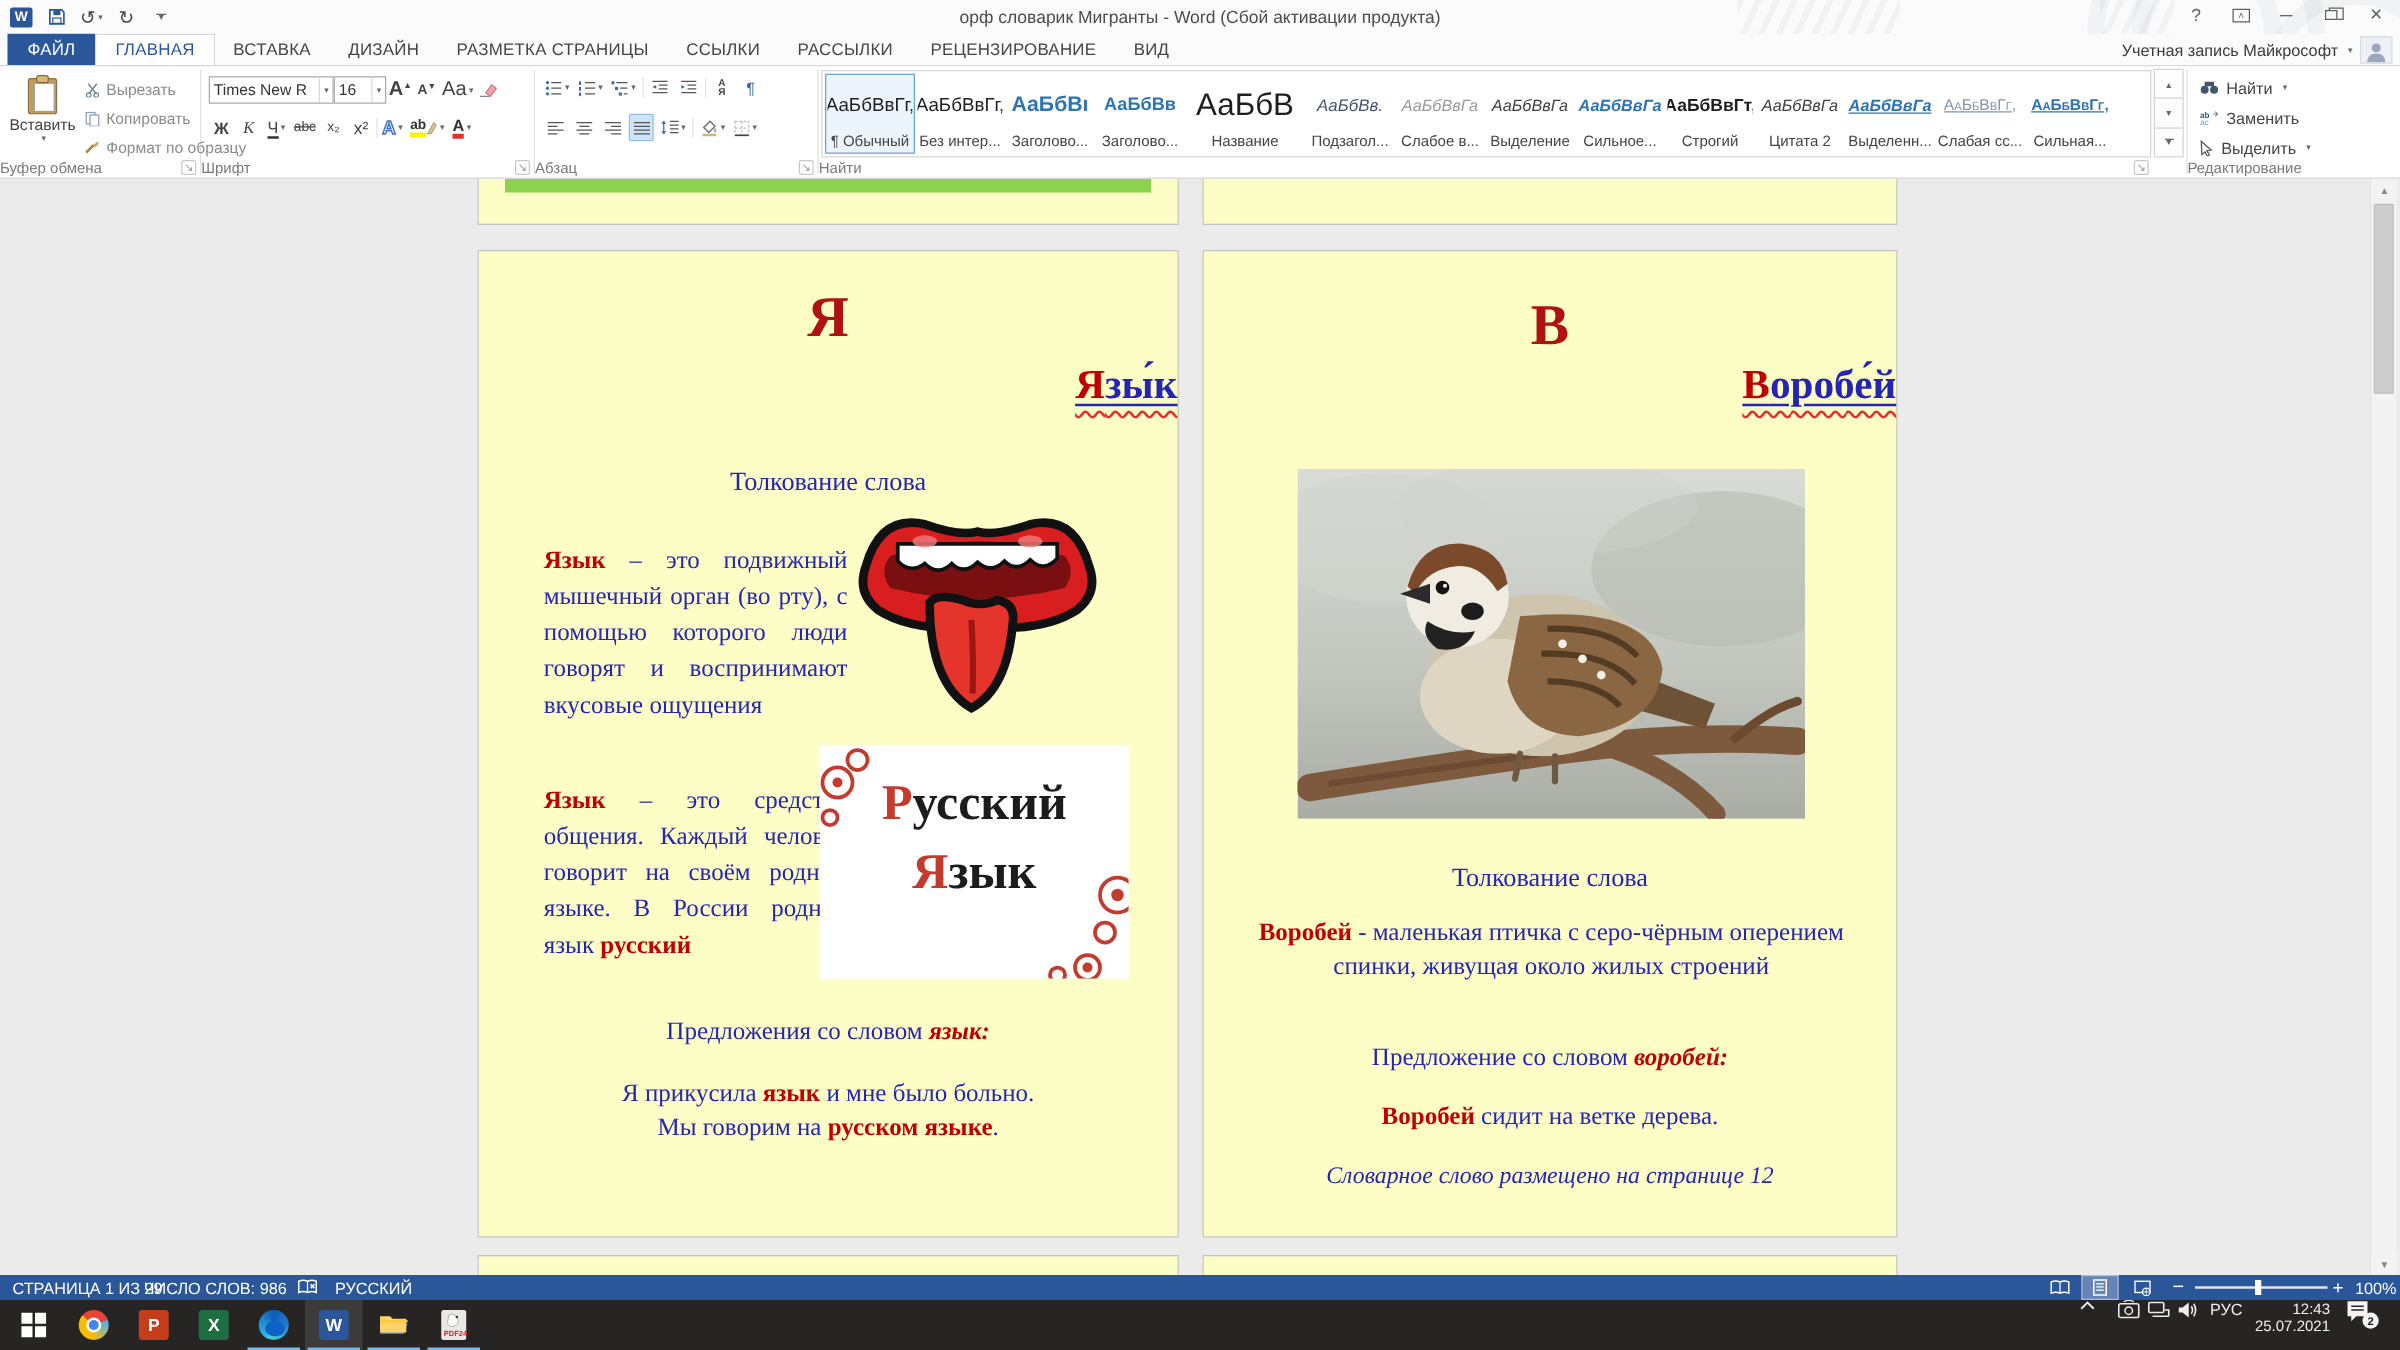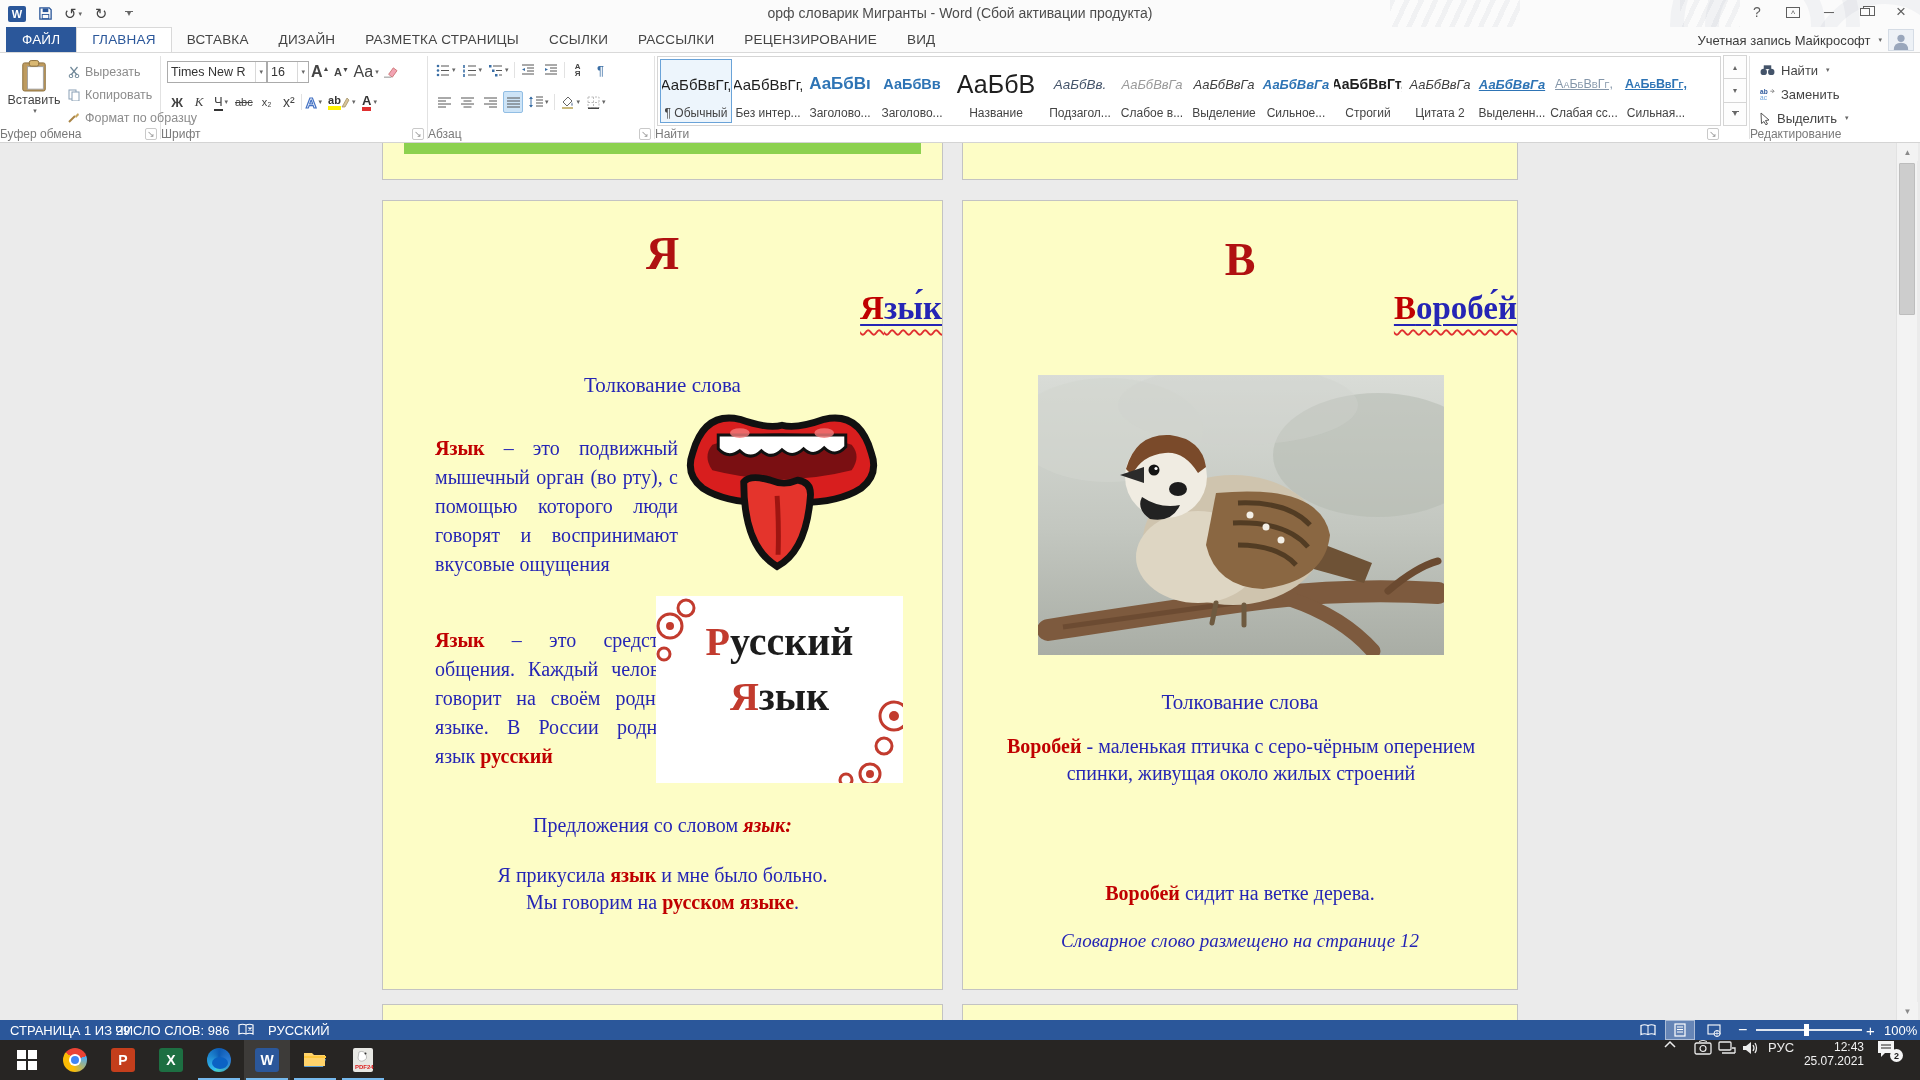--- a/index.html
+++ b/index.html
@@ -588,20 +588,21 @@
         <circle cx="118" cy="93.5" r="1.6" fill="#fff"></circle>
         <path d="M82 100 L106 92 L106 108Z" fill="#2b2b2b"></path>
         <path d="M104 122 Q122 134 142 130 Q134 148 112 144 Q98 134 104 122Z" fill="#222"></path>
         <path d="M178 228 L174 248 M206 230 L206 250" stroke="#6e5a40" stroke-width="5" stroke-linecap="round"></path>
       </svg>
 
       <div class="tolk" style="top:489px">Толкование слова</div>
       <div class="para" style="top:532px;left:40px;width:476px;text-align:center;line-height:27px">
         <span class="red">Воробей</span><span> - маленькая птичка с серо-чёрным оперением спинки, живущая около жилых строений</span>
       </div>
+      <div class="sentline" style="top:634px"><span>Предложение со словом </span><span class="red" style="font-style:italic">воробей:</span></div>
       <div class="sentline" style="top:681px"><span class="red">Воробей</span><span> сидит на ветке дерева.</span></div>
       <div class="foot" style="top:729px">Словарное слово размещено на странице 12</div>
     </div>
 
     <div class="page" style="left:382px;top:861px;width:561px;height:18px"></div>
     <div class="page" style="left:962px;top:861px;width:556px;height:18px"></div>
 
     <div class="vscroll">
       <div class="varrow" style="top:0">▲</div>
       <div class="vthumb" style="top:20px;height:152px"></div>

